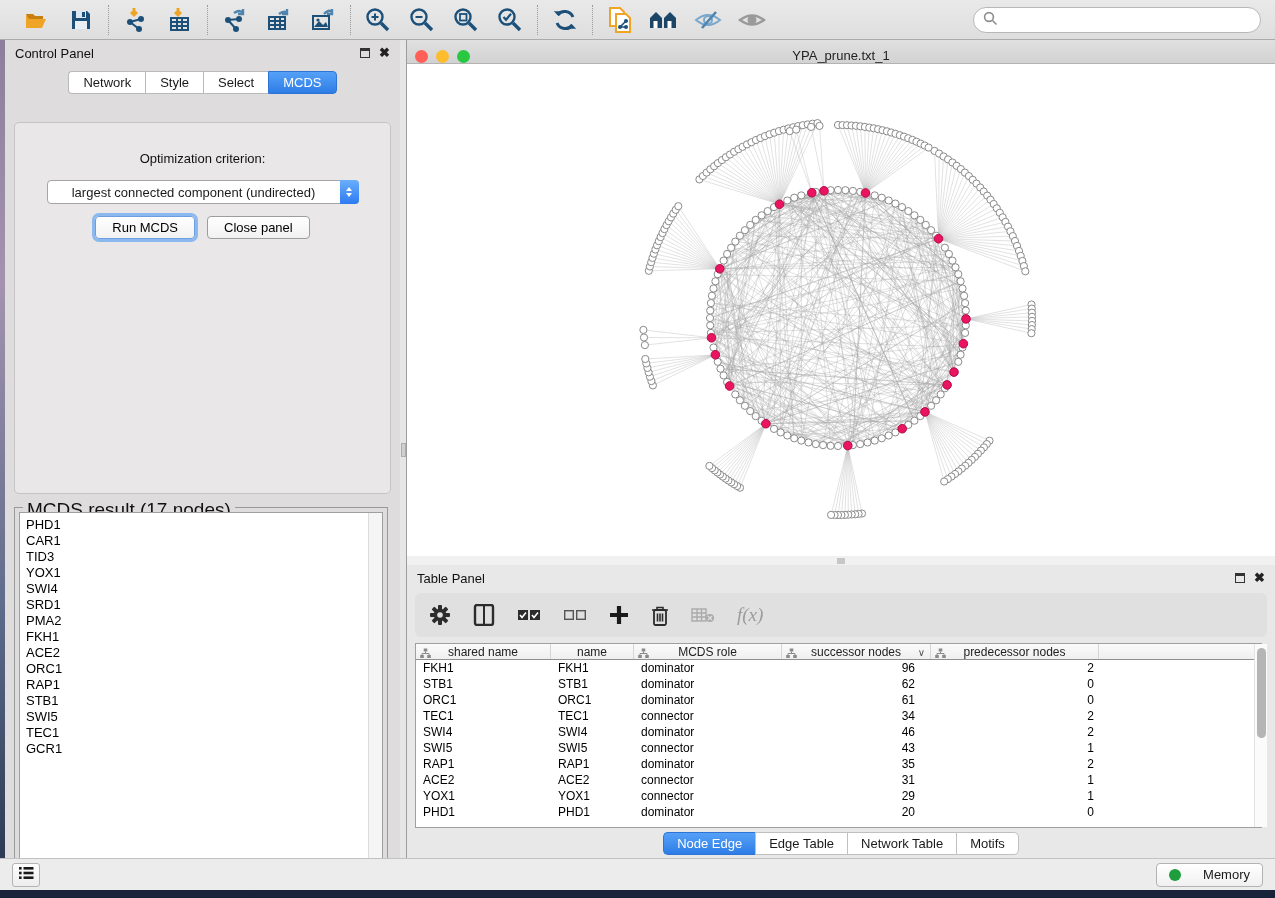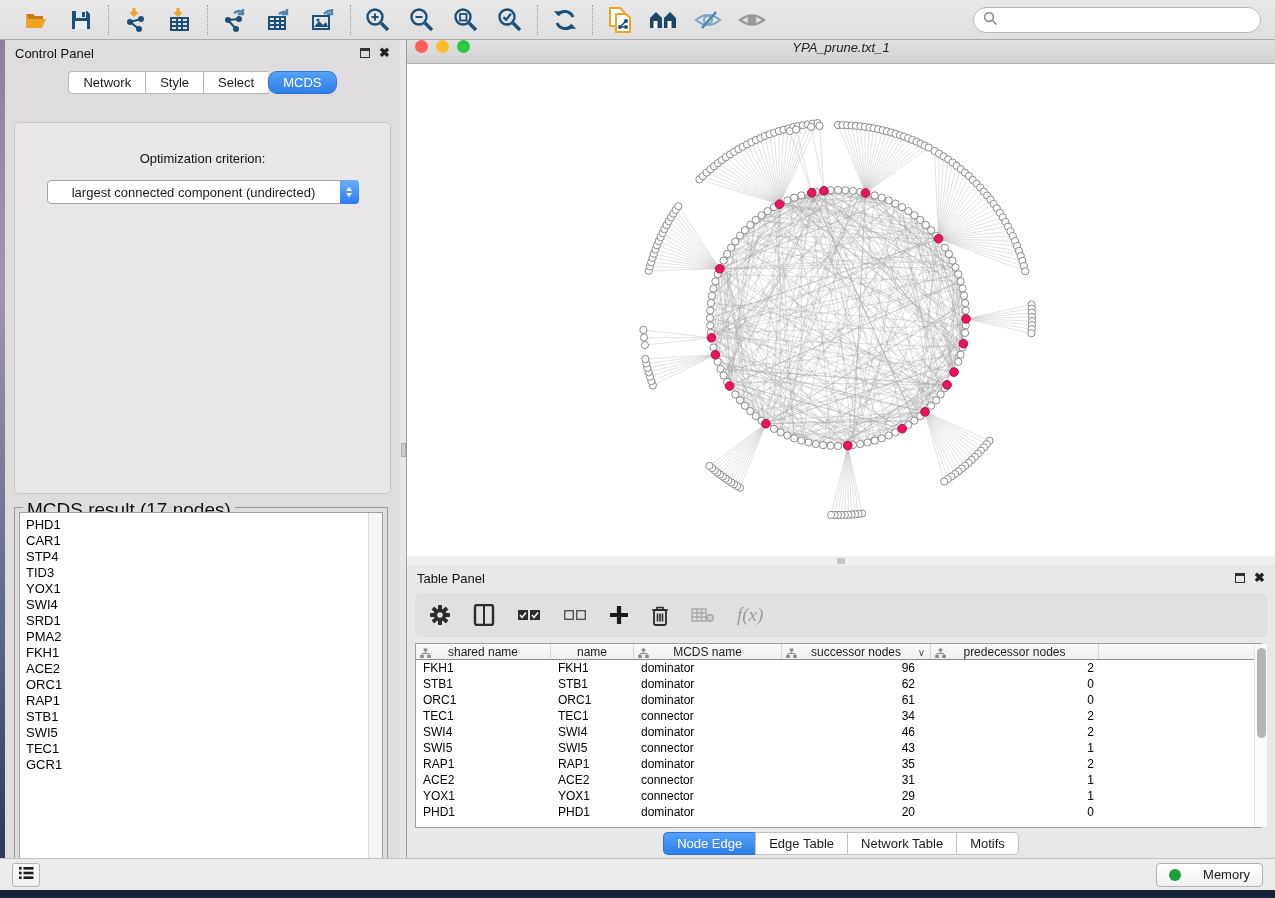--- a/index.html
+++ b/index.html
@@ -32,21 +32,21 @@
   .panel-header { height:26px; display:flex; align-items:center; padding:0 10px;justify-content:flex-end; }
   .panel-title { font-size:13px; color:#111; }
   .panel-header .win-ctrls { margin-left:auto; display:flex; gap:9px; align-items:center; }
   .float-ic { width:10px; height:10px; border:1.5px solid #333; border-top-width:3px; display:inline-block; cursor:pointer;}
   .close-ic { font-size:13px; font-weight:bold; color:#222; line-height:10px; cursor:pointer;}
   .cp-tabs { display:flex; justify-content:center; margin-top:5px; position:relative; z-index:2; }
   .cp-tab { background:#fff; border:1px solid #b9b9b9; border-right:none; padding:3px 14px;
     font-size:13px; cursor:pointer; }
   .cp-tab:first-child { border-radius:4px 0 0 4px; }
   .cp-tab:last-child { border-radius:0 4px 4px 0; border-right:1px solid #b9b9b9; }
-  .cp-tab.active { background:linear-gradient(180deg,#55a1f8,#2e7de6); color:#fff; border-color:#2e74d6;border-radius:9px; }
+  .cp-tab.active { background:linear-gradient(180deg,#55a1f8,#2e7de6); color:#fff; border-color:#2e74d6; }
   .cp-inner { position:absolute; left:9px; right:9px; top:82px; height:372px;
     background:#e9e7e7; border:1px solid #c6c4c4; border-radius:5px; padding-top:28px; text-align:center; }
   .opt-label { font-size:13px; color:#111; }
   .select-box { margin:14px auto 0; width:312px; height:24px; background:#fff; border:1px solid #a5a5a5;
     border-radius:4px; display:flex; align-items:center; cursor:pointer; }
   .select-box .sel-text { flex:1; text-align:center; font-size:13px; }
   .sel-stepper { width:19px; height:24px; margin-right:-1px; border-radius:0 4px 4px 0;
     background:linear-gradient(180deg,#6aaefc,#2d7bf2); display:flex; flex-direction:column;
     align-items:center; justify-content:center; gap:2px; }
   .tri-up { width:0; height:0; border-left:3.5px solid transparent; border-right:3.5px solid transparent; border-bottom:4.5px solid #fff; }
@@ -64,21 +64,21 @@
 
   
   .v-divider { position:absolute; left:400px; top:40px; width:7px; height:818px; background:#e6e6e6; border-right:1px solid #9c9c9c;}
   .v-divider .grip { position:absolute; top:403px; left:1px; width:5px; height:14px; background:#cfcfcf; border:1px solid #adadad; cursor:col-resize;}
   .h-divider { position:absolute; left:407px; top:556px; width:868px; height:9px; background:#f1f1f1; }
   .h-divider .grip { position:absolute; left:430px; top:2px; width:8px; height:6px; background:#c7c7c7; cursor:row-resize;}
 
   
   .net-window { position:absolute; left:407px; top:40px; width:868px; height:516px; background:#fff; }
   .net-titlebar { height:24px; background:linear-gradient(180deg,#e0e0e0,#d2d2d2); border-bottom:1px solid #b3b3b3;
-    display:flex; align-items:flex-start; padding:0 8px; position:relative;font-style:italic; }
+    display:flex; align-items:flex-end; padding:0 8px; position:relative; }
   .traffic { display:flex; gap:8px; }
   .tl { width:13px; height:13px; border-radius:50%; cursor:pointer;}
   .net-title { position:absolute; left:0; right:0; text-align:center; font-size:13px; color:#222; pointer-events:none;}
   .net-canvas { position:relative; width:868px; height:491px; background:#fff; overflow:hidden; }
   .net-canvas svg { position:absolute; inset:0; }
 
   
   .table-panel { position:absolute; left:407px; top:565px; width:868px; height:293px; background:#e8e8e8; }
   .tp-toolbar { position:absolute; left:8px; right:8px; top:28px; height:44px; background:#e0e0e0;
     border-radius:6px; display:flex; align-items:center; padding:0 14px; gap:22px; }
@@ -318,28 +318,31 @@
     </div>
   <div class="cp-inner">
     <div class="opt-label">Optimization criterion:</div>
     <div class="select-box">
       <span class="sel-text">largest connected component (undirected)</span>
       <span class="sel-stepper">
           <span class="tri-up"></span>
           <span class="tri-dn"></span>
         </span>
     </div>
+    <div class="btn-row">
+      <button class="mac-btn focus">Run MCDS</button>
+      <button class="mac-btn">Close panel</button>
+    </div>
   </div>
   <div class="result-group">
     <span class="result-legend">MCDS result (17 nodes)</span>
     <div class="result-list">
       <div class="list-items" id="mcds-list">
           <div class="list-item">PHD1</div>
           <div class="list-item">CAR1</div>
-          <div class="list-item">STP4</div>
           <div class="list-item">TID3</div>
           <div class="list-item">YOX1</div>
           <div class="list-item">SWI4</div>
           <div class="list-item">SRD1</div>
           <div class="list-item">PMA2</div>
           <div class="list-item">FKH1</div>
           <div class="list-item">ACE2</div>
           <div class="list-item">ORC1</div>
           <div class="list-item">RAP1</div>
           <div class="list-item">STB1</div>
@@ -721,21 +724,21 @@
         </div>
         <div class="th" style="width: 148px;">
           <span class="tree-ic"><svg width="11" height="11" viewBox="0 0 11 11">
               <g fill="#8a8a8a">
                 <rect x="3.7" y="0.5" width="3.6" height="3"></rect>
                 <rect x="0.2" y="7" width="3.6" height="3"></rect>
                 <rect x="7.2" y="7" width="3.6" height="3"></rect>
               </g>
               <path d="M5.5 3.5 v2 M2 7 v-1.5 h7 V7" stroke="#8a8a8a" fill="none" stroke-width="1"></path>
             </svg></span>
-          <span>MCDS name</span>
+          <span>MCDS role</span>
         </div>
         <div class="th" style="width: 149px;">
           <span class="tree-ic"><svg width="11" height="11" viewBox="0 0 11 11">
               <g fill="#8a8a8a">
                 <rect x="3.7" y="0.5" width="3.6" height="3"></rect>
                 <rect x="0.2" y="7" width="3.6" height="3"></rect>
                 <rect x="7.2" y="7" width="3.6" height="3"></rect>
               </g>
               <path d="M5.5 3.5 v2 M2 7 v-1.5 h7 V7" stroke="#8a8a8a" fill="none" stroke-width="1"></path>
             </svg></span>

